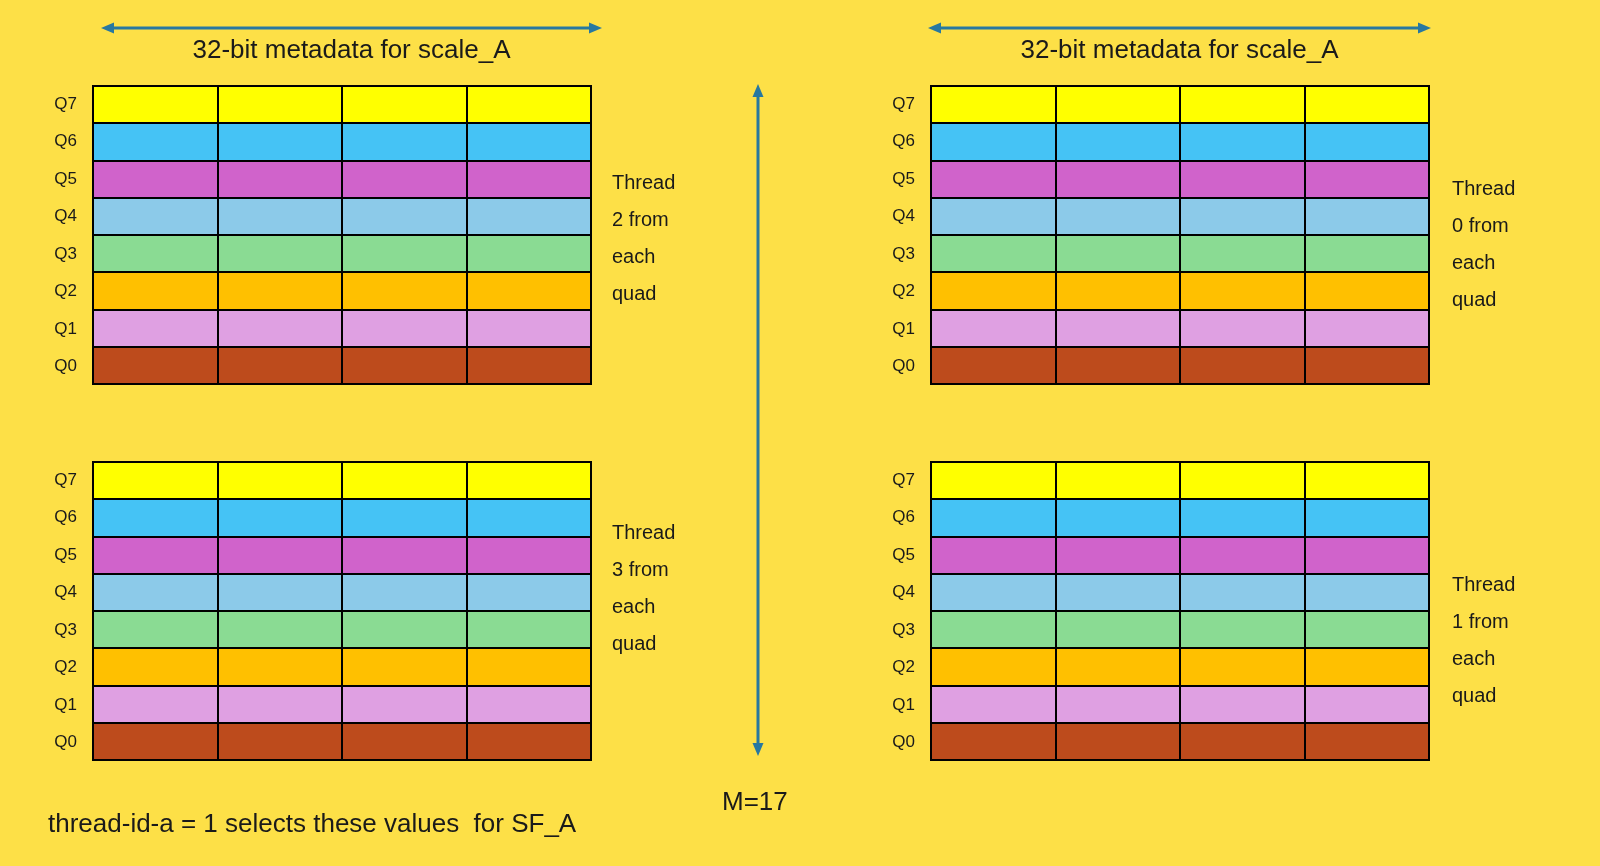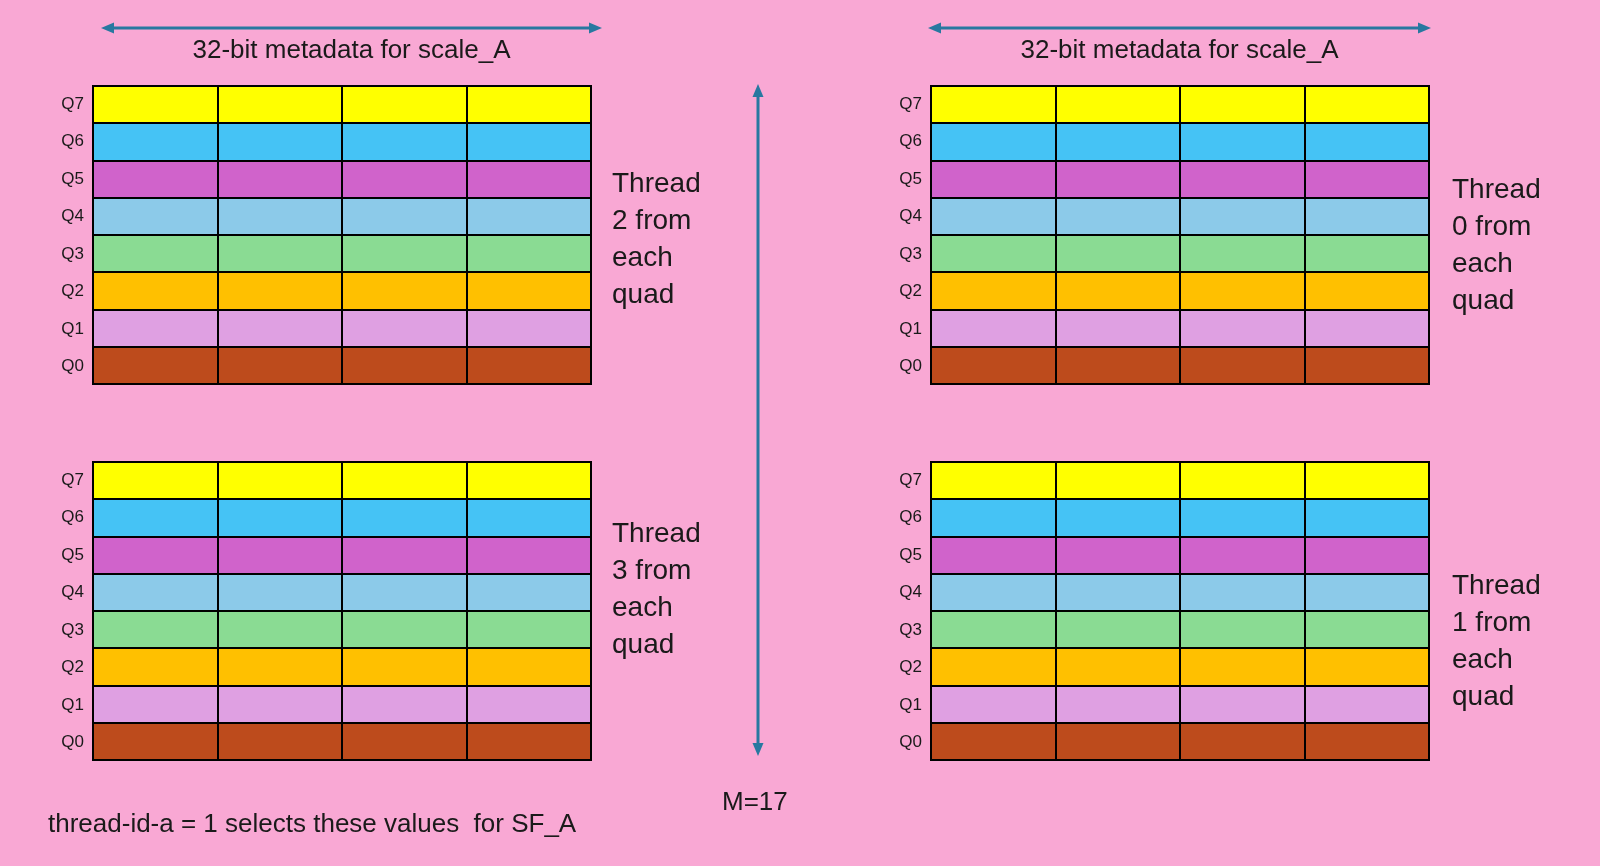--- a/index.html
+++ b/index.html
@@ -1,41 +1,41 @@
 <!DOCTYPE html>
 <html style="--accent: #2878A0;"><head>
 <meta charset="utf-8">
 <title>32-bit metadata for scale_A diagram</title>
 <style>
   html, body { margin: 0; padding: 0; background: #ffffff; }
   .canvas {
     position: relative;
     width: 1600px;
     height: 866px;
-    background: #f9a8d4;
+    background: #fde047;
     font-family: "Liberation Sans", sans-serif;
     color: #1a1a1a;
     overflow: hidden;
   }
   .header {
     position: absolute;
     font-size: 26px;
     text-align: center;
     color: #1a1a1a;
   }
   .block {
     position: absolute;
     display: flex;
     height: 300px;
   }
   .rowlabels {
     display: grid;
     grid-template-rows: repeat(8, 1fr);
     width: 47px;
-    padding-right: 8px;
+    padding-right: 15px;
     box-sizing: border-box;
   }
   .rowlabel {
     display: flex;
     align-items: center;
     justify-content: flex-end;
     font-size: 17px;
     color: #1a1a1a;
   }
   .grid {
@@ -44,21 +44,21 @@
     grid-template-rows: repeat(8, 1fr);
     gap: 2px;
     background: #000000;
     border: 2px solid #000000;
     width: 500px;
     height: 300px;
     box-sizing: border-box;
   }
   .sidelabel {
     position: absolute;
-    font-size: 28px;
+    font-size: 20px;
     line-height: 37px;
     white-space: pre-line;
     color: #1a1a1a;
   }
   .caption {
     position: absolute;
     font-size: 26px;
     white-space: pre-wrap;
     color: #1a1a1a;
   }

